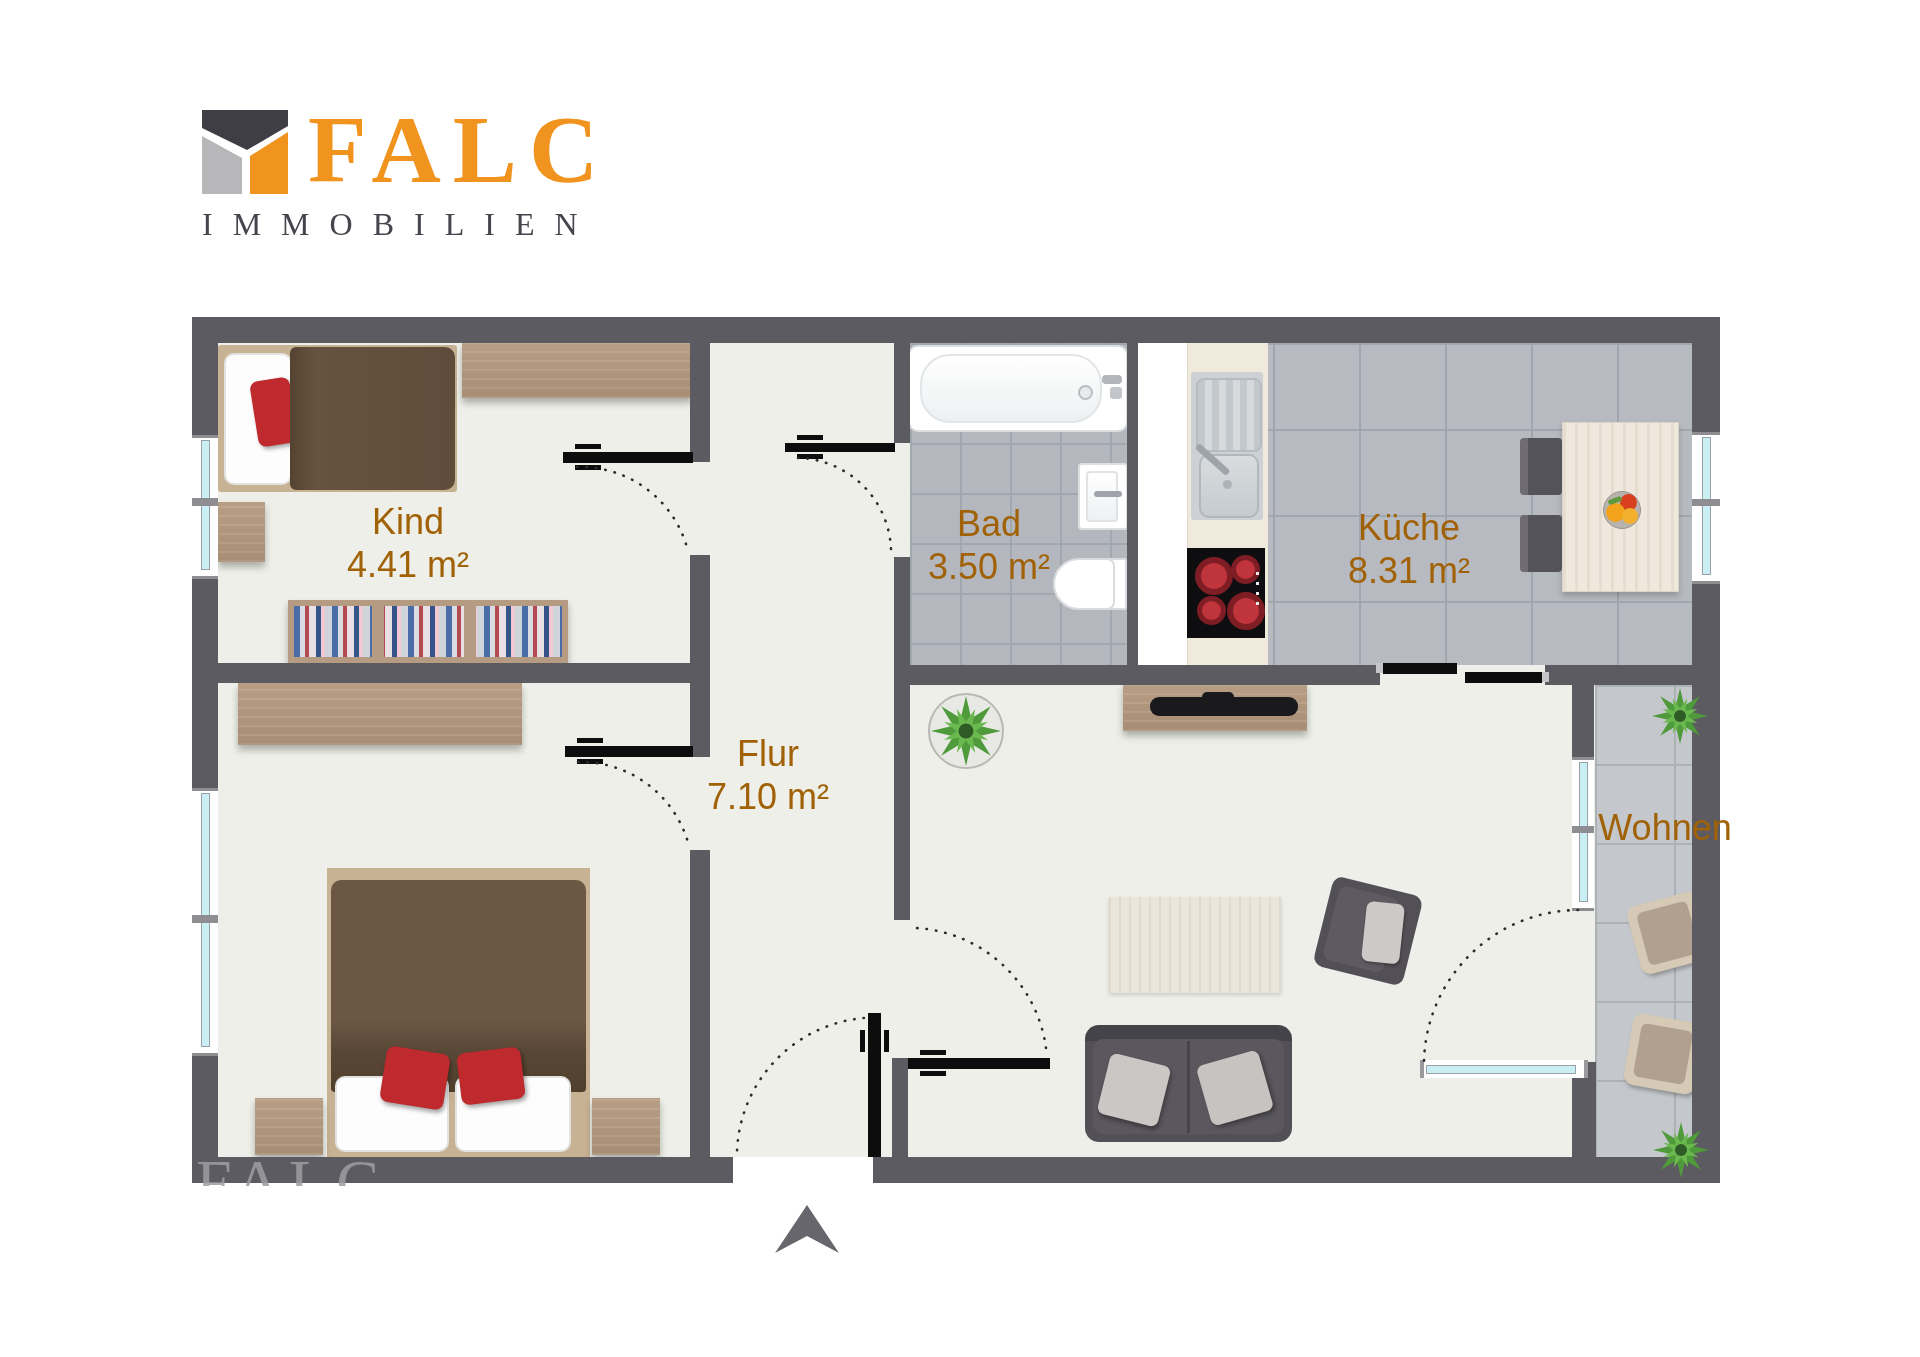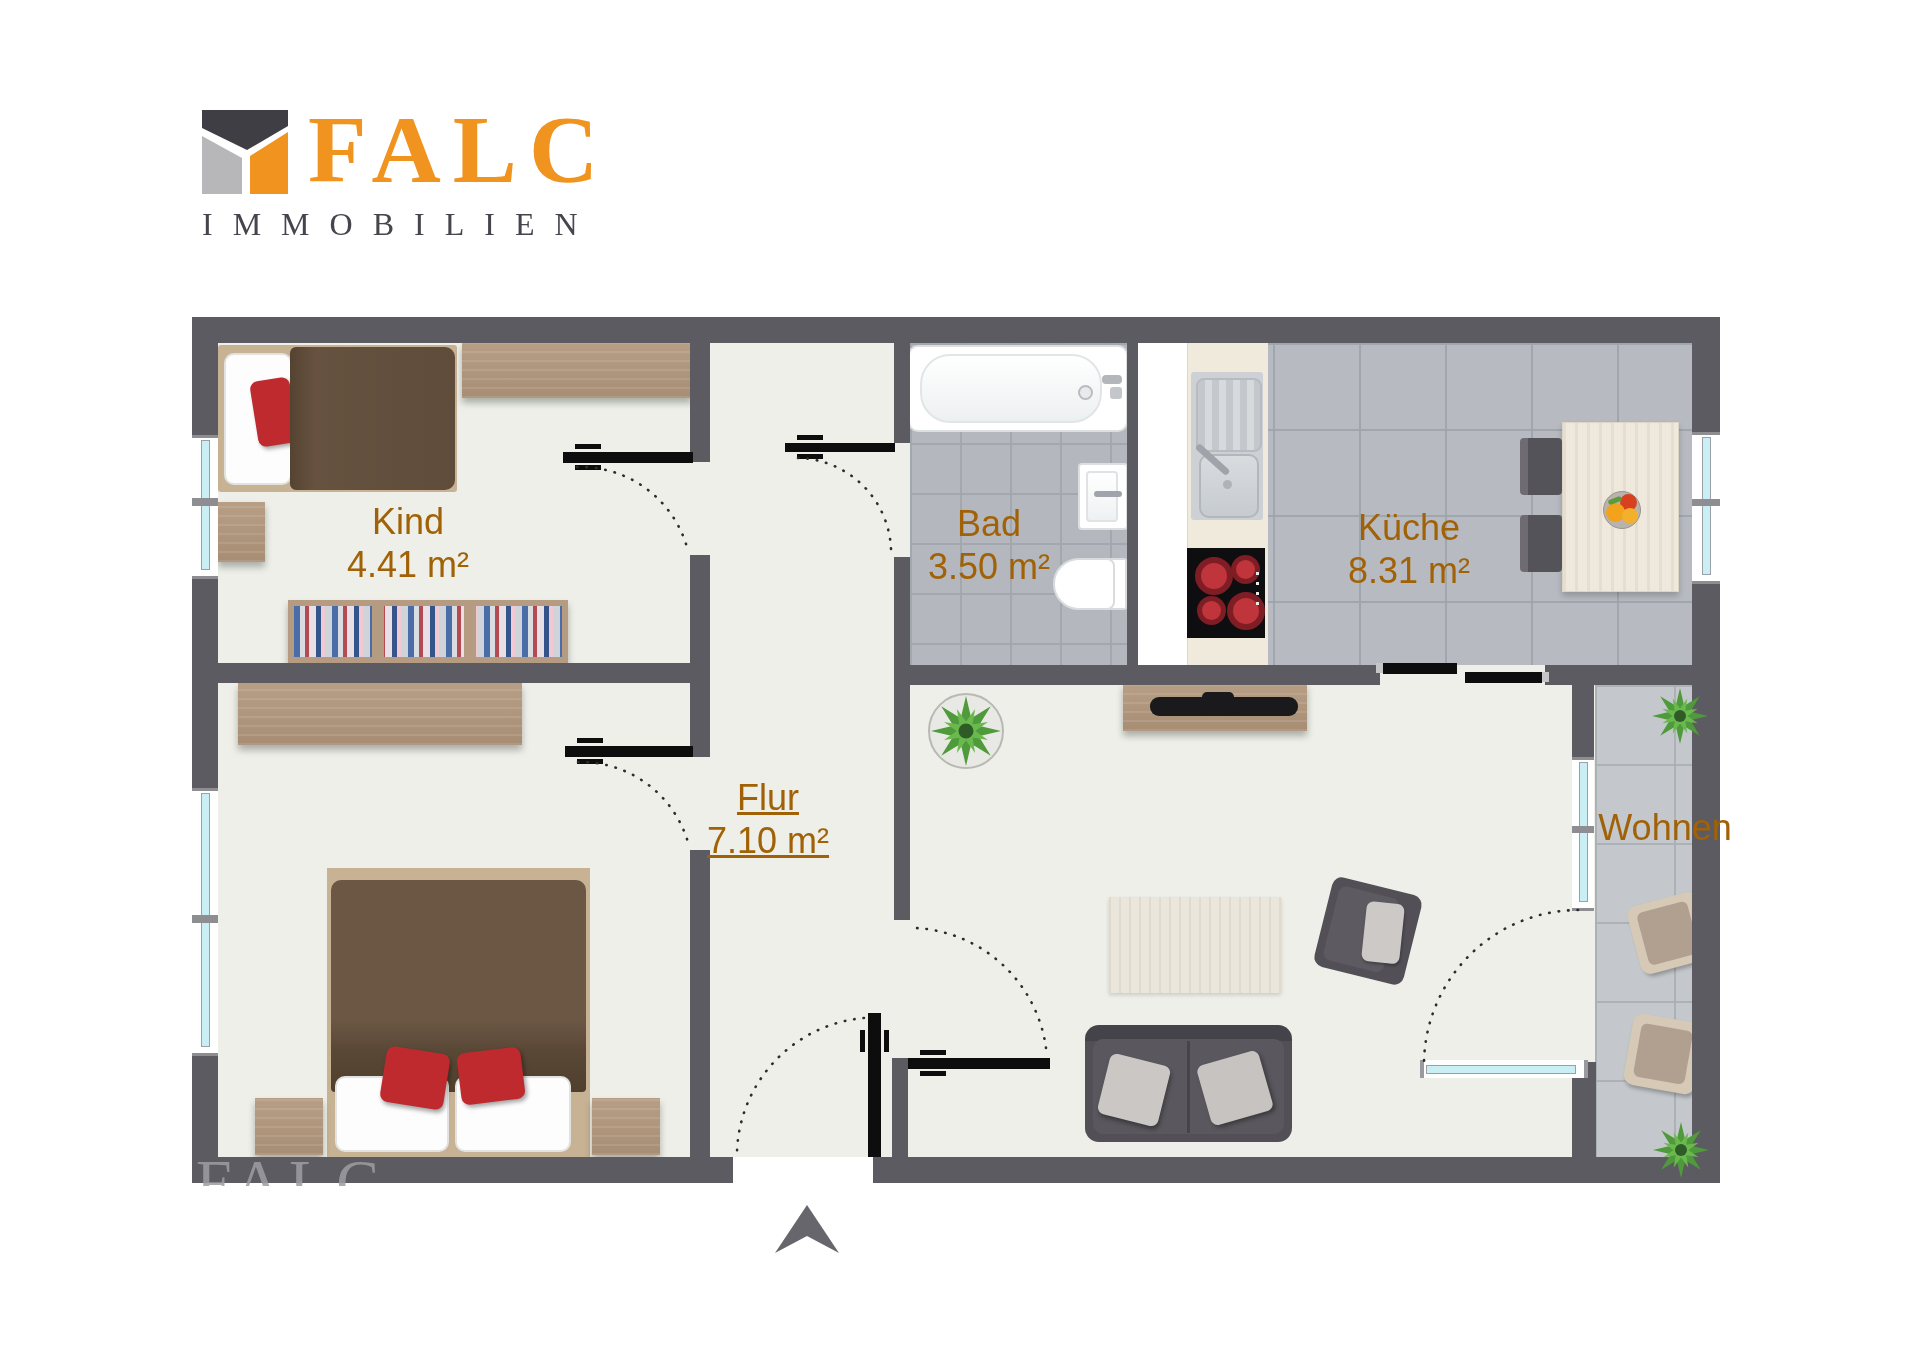--- a/index.html
+++ b/index.html
@@ -267,21 +267,21 @@
     <div>4.41 m²</div>
   </div>
   <div class="label" style="left:989px;top:502px;">
     <div>Bad</div>
     <div>3.50 m²</div>
   </div>
   <div class="label" style="left:1400px;top:506px;margin-left:9px;">
     <div>Küche</div>
     <div>8.31 m²</div>
   </div>
-  <div class="label" style="left:768px;top:776px;text-decoration:underline;">
+  <div class="label" style="left:768px;top:732px;">
     <div>Flur</div>
     <div>7.10 m²</div>
   </div>
   <div class="label" style="left:1665px;top:806px;">
     <div>Wohnen</div>
   </div>
 
   <div class="abs" style="left:196px;top:1148px;width:300px;height:38px;overflow:hidden;">
     <div style="position:absolute;left:0;top:-2px;font-family:'Liberation Serif',serif;font-size:64px;
                 letter-spacing:8px;color:#9d9da2;opacity:.85;">FALC</div>

